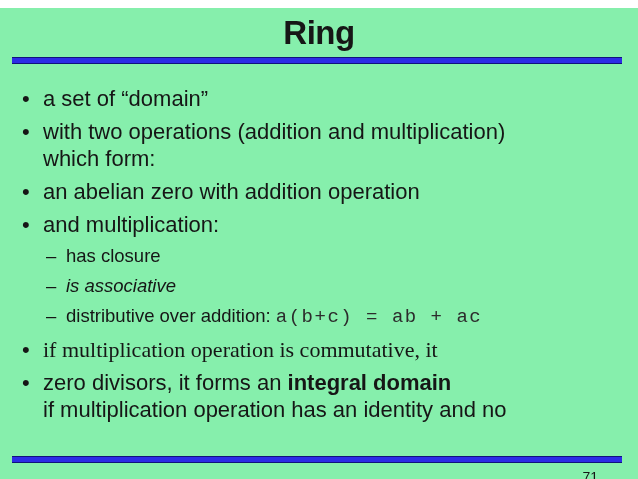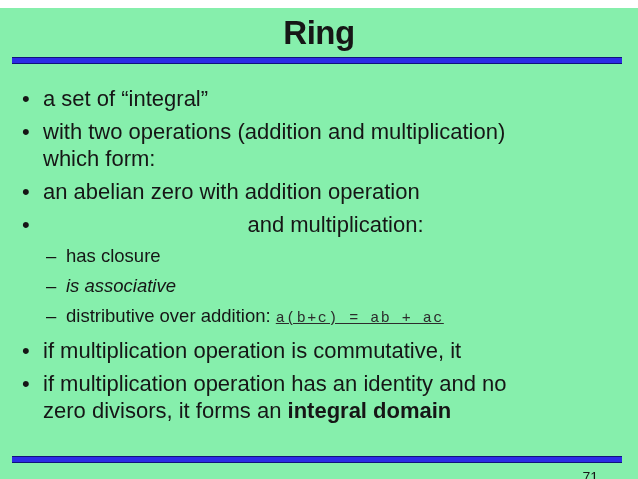--- a/index.html
+++ b/index.html
@@ -57,63 +57,62 @@
     margin-left: 24px;
   }
   li .marker { flex: 0 0 auto; }
   li.l1 .marker { width: 21px; }
   li.l2 .marker { width: 20px; }
   li .content { flex: 1 1 auto; }
   li .line { white-space: nowrap; }
   .seg-bold { font-weight: bold; }
   .seg-code {
     font-family: "Liberation Mono", monospace;
-    font-size: 15px;
+    font-size: 19px;
     letter-spacing: 1.5px;
     color: #2c2c2c;
-    text-decoration: underline;
   }
   .page-number {
     position: absolute;
     right: 40px;
     bottom: 2px;
     font-size: 14px;
     color: #161616;
   }
 </style>
 </head>
 <body>
 
 <div class="slide">
   <div class="title">Ring</div>
   <div class="rule rule-top"></div>
   <ul class="bullets">
       <li class="l1">
         <span class="marker">•</span>
         <span class="content">
-          <span class="line" style="display: block;"><span>a set of “integral”</span></span>
+          <span class="line" style="display: block;"><span>a set of “domain”</span></span>
         </span>
       </li>
       <li class="l1">
         <span class="marker">•</span>
         <span class="content">
           <span class="line" style="display: block;"><span>with two operations (addition and multiplication)</span></span>
           <span class="line" style="display: block;"><span>which form:</span></span>
         </span>
       </li>
       <li class="l1">
         <span class="marker">•</span>
         <span class="content">
           <span class="line" style="display: block;"><span>an abelian zero with addition operation</span></span>
         </span>
       </li>
       <li class="l1">
         <span class="marker">•</span>
         <span class="content">
-          <span class="line" style="display: block; text-align: center;"><span>and multiplication:</span></span>
+          <span class="line" style="display: block;"><span>and multiplication:</span></span>
         </span>
       </li>
       <li class="l2">
         <span class="marker">–</span>
         <span class="content">
           <span class="line" style="display: block;"><span>has closure</span></span>
         </span>
       </li>
       <li class="l2">
         <span class="marker">–</span>
@@ -123,26 +122,26 @@
       </li>
       <li class="l2">
         <span class="marker">–</span>
         <span class="content">
           <span class="line" style="display: block;"><span>distributive over addition: </span><span class="seg-code">a(b+c) = ab + ac</span></span>
         </span>
       </li>
       <li class="l1">
         <span class="marker">•</span>
         <span class="content">
-          <span class="line" style="display: block;"><span>if multiplication operation is commutative, it</span></span>
+          <span class="line" style="display: block; font-family: Liberation Serif, serif;"><span>if multiplication operation is commutative, it</span></span>
         </span>
       </li>
       <li class="l1">
         <span class="marker">•</span>
         <span class="content">
+          <span class="line" style="display: block;"><span>zero divisors, it forms an </span><span class="seg-bold">integral domain</span></span>
           <span class="line" style="display: block;"><span>if multiplication operation has an identity and no</span></span>
-          <span class="line" style="display: block;"><span>zero divisors, it forms an </span><span class="seg-bold">integral domain</span></span>
         </span>
       </li>
     </ul>
   <div class="rule rule-bottom"></div>
   <div class="page-number">71</div>
 </div>
 
 </body></html>

